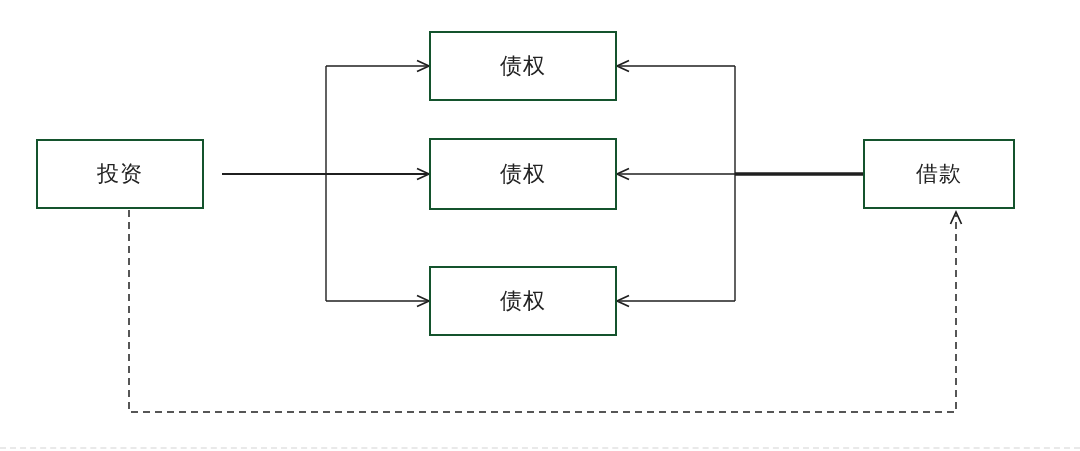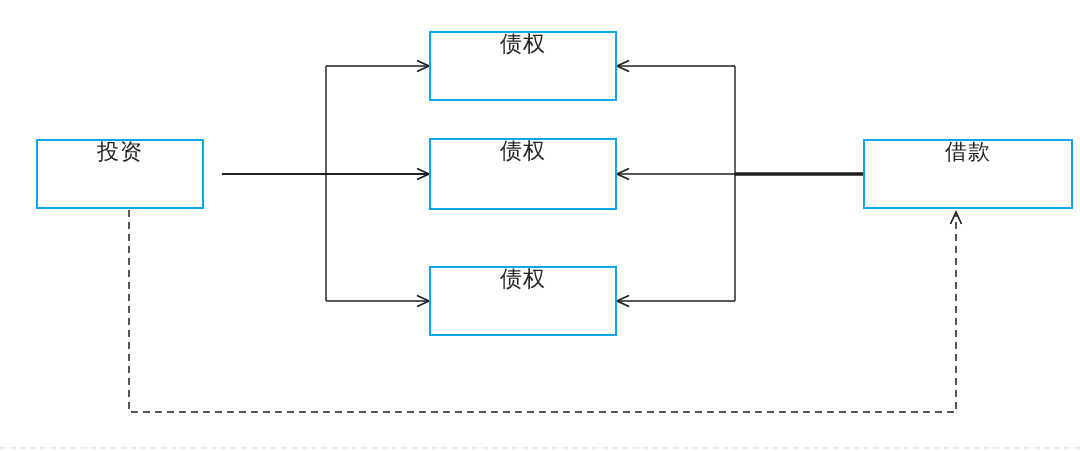--- a/index.html
+++ b/index.html
@@ -19,37 +19,37 @@
     position: absolute;
     left: 0;
     top: 0;
     width: 1080px;
     height: 451px;
   }
   .node {
     position: absolute;
     box-sizing: border-box;
     background: #ffffff;
-    border: 2px solid #0ea5e9;
+    border: 2px solid #14532d;
     display: flex;
-    align-items: flex-start;
+    align-items: center;
     justify-content: center;
   }
   .node-label {
     font-size: 22px;
     color: #222222;
     letter-spacing: 1px;
     line-height: 1;
     white-space: nowrap;
   }
   .node-invest  { left: 36px;  top: 139px; width: 168px; height: 70px; }
   .node-claim1  { left: 429px; top: 31px;  width: 188px; height: 70px; }
   .node-claim2  { left: 429px; top: 138px; width: 188px; height: 72px; }
   .node-claim3  { left: 429px; top: 266px; width: 188px; height: 70px; }
-  .node-loan    { left: 863px; top: 139px; width: 210px; height: 70px; }
+  .node-loan    { left: 863px; top: 139px; width: 152px; height: 70px; }
   .torn-bottom-edge {
     position: absolute;
     left: 0;
     right: 0;
     bottom: 2px;
     height: 0;
     border-top: 2px dashed #e9e9e9;
   }
 </style>
 </head>

